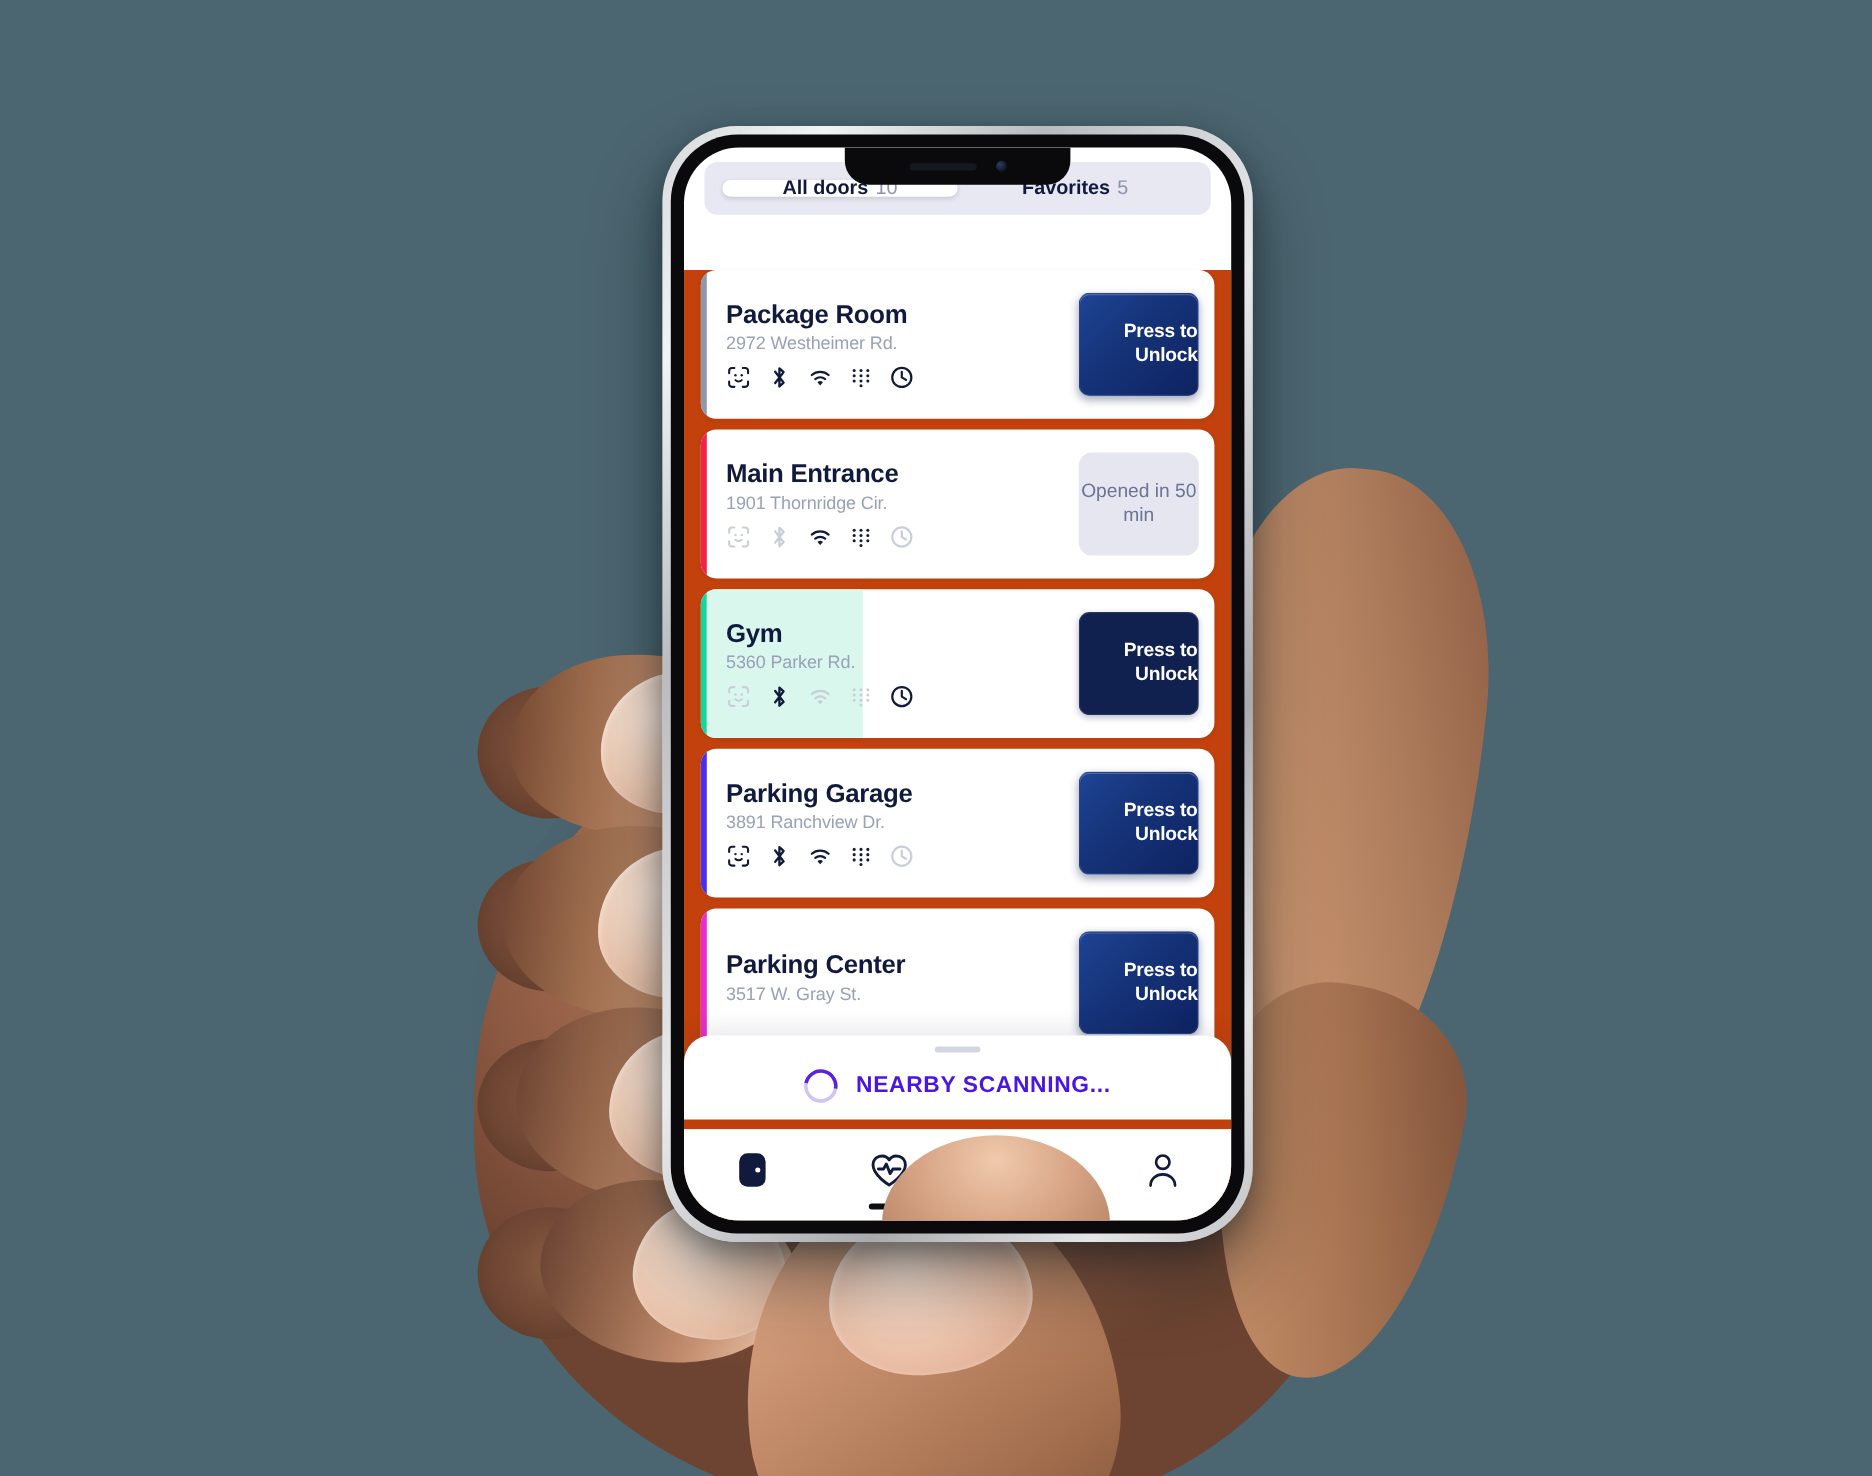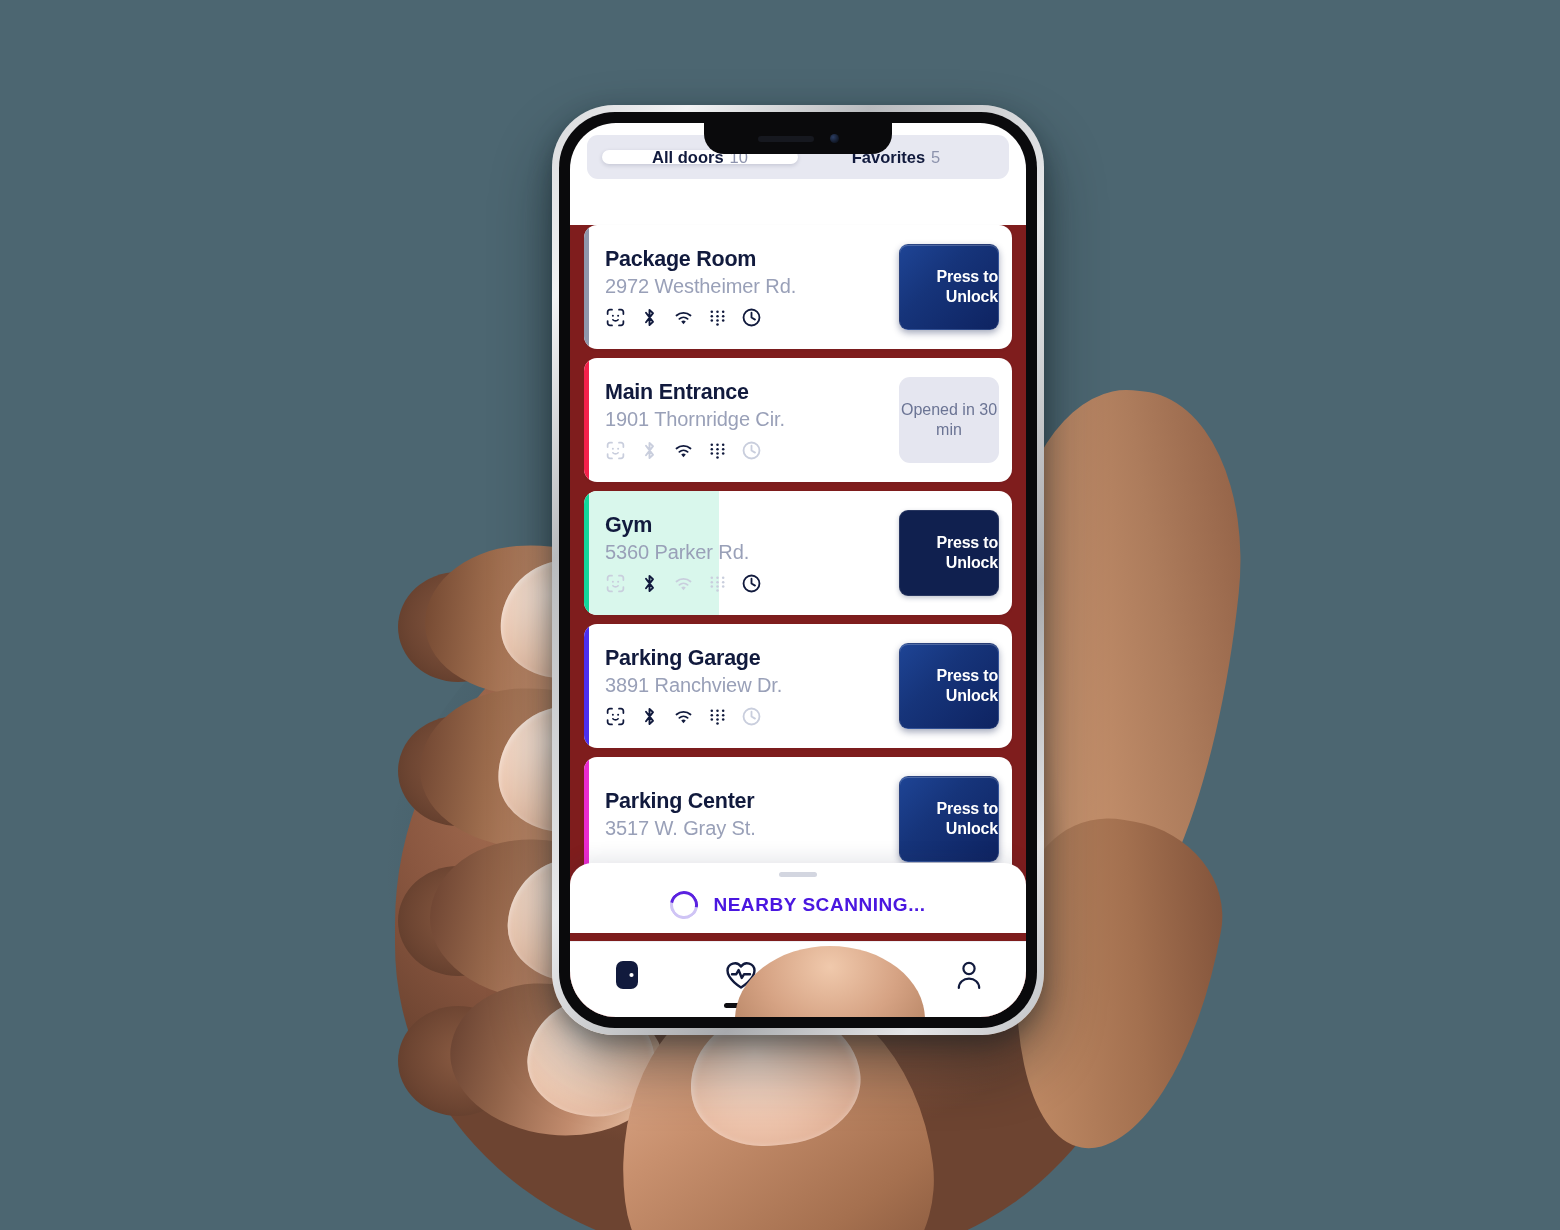--- a/index.html
+++ b/index.html
@@ -130,35 +130,35 @@
     display:flex; background:#e7e8f1; border-radius:11px; padding:15px; height:44px;
   }
   .seg-item {
     flex:1; display:flex; align-items:center; justify-content:center; gap:6px;
     border-radius:9px; font-size:16.5px; font-weight:bold; color:#111a3d;
   }
   .seg-item.active { background:#fff; box-shadow:0 1.5px 4px rgba(20,25,60,.16); }
   .seg-count { font-weight:normal; color:#8d93ad; }
 
   
-  .list { position:absolute; left:0; right:0; top:102px; bottom:0; background:#7f1d1d; }
+  .list { position:absolute; left:0; right:0; top:102px; bottom:0; background:#c2410c; }
   .card {
     position:relative; margin:0 14px 9px; background:#fff;
     border-radius:13px; height:124px; display:flex; overflow:hidden;
     box-shadow:0 1px 3px rgba(30,40,70,.07);
   }
   .accent { width:5px; flex:0 0 5px; }
   .tint { position:absolute; left:5px; top:0; bottom:0; width:130px; }
   .card-body {
     position:relative; flex:1; display:flex; align-items:center;
     justify-content:space-between; padding:0 13px 0 16px;
   }
   .card-text { position:relative; z-index:2; }
   .door-name { font-size:21.5px; font-weight:bold; color:#111a3d; letter-spacing:-.25px; }
-  .door-addr { font-size:20px; color:#99a0b8; margin-top:3px; letter-spacing:-.1px; }
+  .door-addr { font-size:15px; color:#99a0b8; margin-top:3px; letter-spacing:-.1px; }
   .icons { display:flex; align-items:center; gap:13px; margin-top:9px; }
   .icons svg { display:block; }
 
   .unlock {
     position:relative; z-index:2; width:100px; height:86px; border-radius:9px;
     display:flex; align-items:center; justify-content:center; text-align:right;
     font-size:16px; font-weight:bold; color:#fff; line-height:1.22; letter-spacing:-.2px;
     background:linear-gradient(135deg,#1e4495 0%,#16347a 40%,#0e2361 100%);
     box-shadow:0 3px 7px rgba(15,30,75,.38), inset 0 1px 0 rgba(255,255,255,.22);
     border:1px solid rgba(255,255,255,.10);
@@ -328,21 +328,21 @@
                     <circle cx="18.5" cy="5.5" r="1.45" fill="#111a3d"></circle>
                     <circle cx="18.5" cy="10.5" r="1.45" fill="#111a3d"></circle>
                     <circle cx="18.5" cy="15.5" r="1.45" fill="#111a3d"></circle>
                   </svg>
                   <svg width="21" height="21" viewBox="0 0 24 24">
                     <circle cx="12" cy="12" r="9.1" fill="none" stroke="#c9cedd" stroke-width="2.1"></circle>
       <path d="M12 6.6V12l4 2.4" fill="none" stroke="#c9cedd" stroke-width="2.1" stroke-linecap="round" stroke-linejoin="round"></path>
                   </svg>
                 </div>
        </div>
-       <div class="chip">Opened in 30 min</div>
+       <div class="chip">Opened in 50 min</div>
      </div>
           </div>
           <div class="card">
             <div class="accent" style="background:#12d79a"></div>
             <div class="tint" style="background:#d9f7ec"></div>
             <div class="card-body">
        <div class="card-text">
          <div class="door-name">Gym</div>
          <div class="door-addr">5360 Parker Rd.</div>
          <div class="icons">

